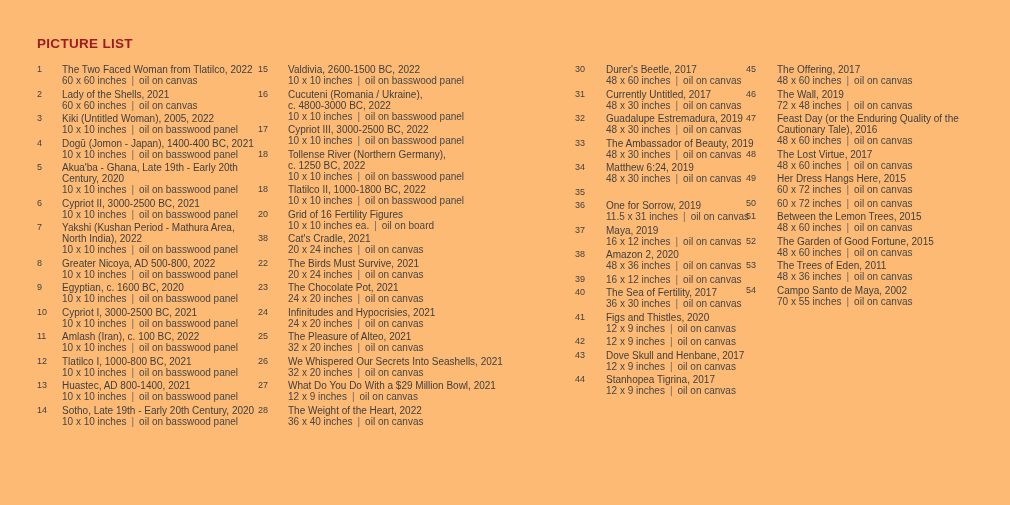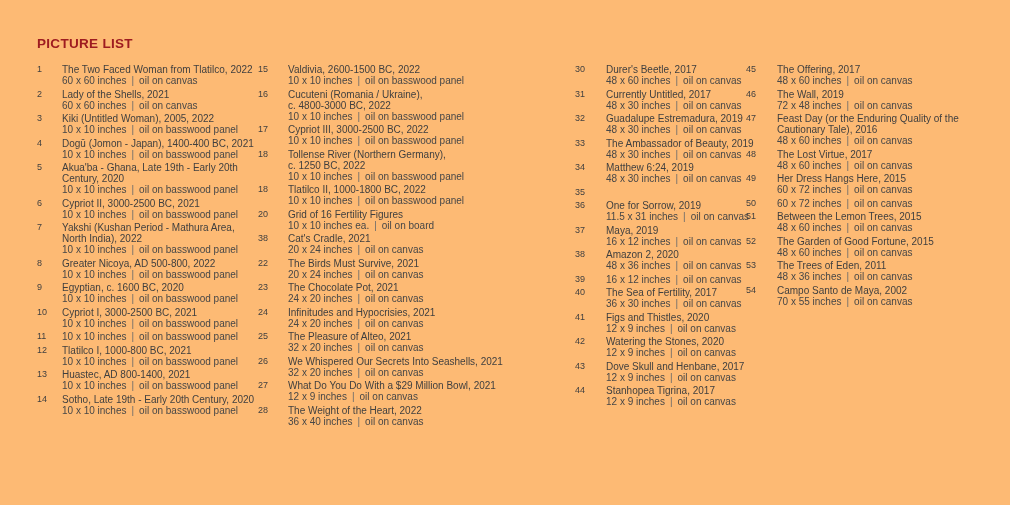--- a/index.html
+++ b/index.html
@@ -118,20 +118,21 @@
     <div class="entry-num">10</div>
     <div class="entry-body">
       <div class="entry-title">Cypriot I, 3000-2500 BC, 2021</div>
       <div class="entry-details"><span>10 x 10 inches</span><span class="sep">|</span><span>oil on basswood panel</span></div>
     </div>
   </div>
 
   <div class="entry">
     <div class="entry-num">11</div>
     <div class="entry-body">
+      <div class="entry-title">Amlash (Iran), c. 100 BC, 2022</div>
       <div class="entry-details"><span>10 x 10 inches</span><span class="sep">|</span><span>oil on basswood panel</span></div>
     </div>
   </div>
 
   <div class="entry">
     <div class="entry-num">12</div>
     <div class="entry-body">
       <div class="entry-title">Tlatilco I, 1000-800 BC, 2021</div>
       <div class="entry-details"><span>10 x 10 inches</span><span class="sep">|</span><span>oil on basswood panel</span></div>
     </div>
@@ -356,21 +357,20 @@
     <div class="entry-num">41</div>
     <div class="entry-body">
       <div class="entry-title">Figs and Thistles, 2020</div>
       <div class="entry-details"><span>12 x 9 inches</span><span class="sep">|</span><span>oil on canvas</span></div>
     </div>
   </div>
 
   <div class="entry">
     <div class="entry-num">42</div>
     <div class="entry-body">
-      <div class="entry-title">Watering the Stones, 2020</div>
       <div class="entry-details"><span>12 x 9 inches</span><span class="sep">|</span><span>oil on canvas</span></div>
     </div>
   </div>
 
   <div class="entry">
     <div class="entry-num">43</div>
     <div class="entry-body">
       <div class="entry-title">Dove Skull and Henbane, 2017</div>
       <div class="entry-details"><span>12 x 9 inches</span><span class="sep">|</span><span>oil on canvas</span></div>
     </div>

